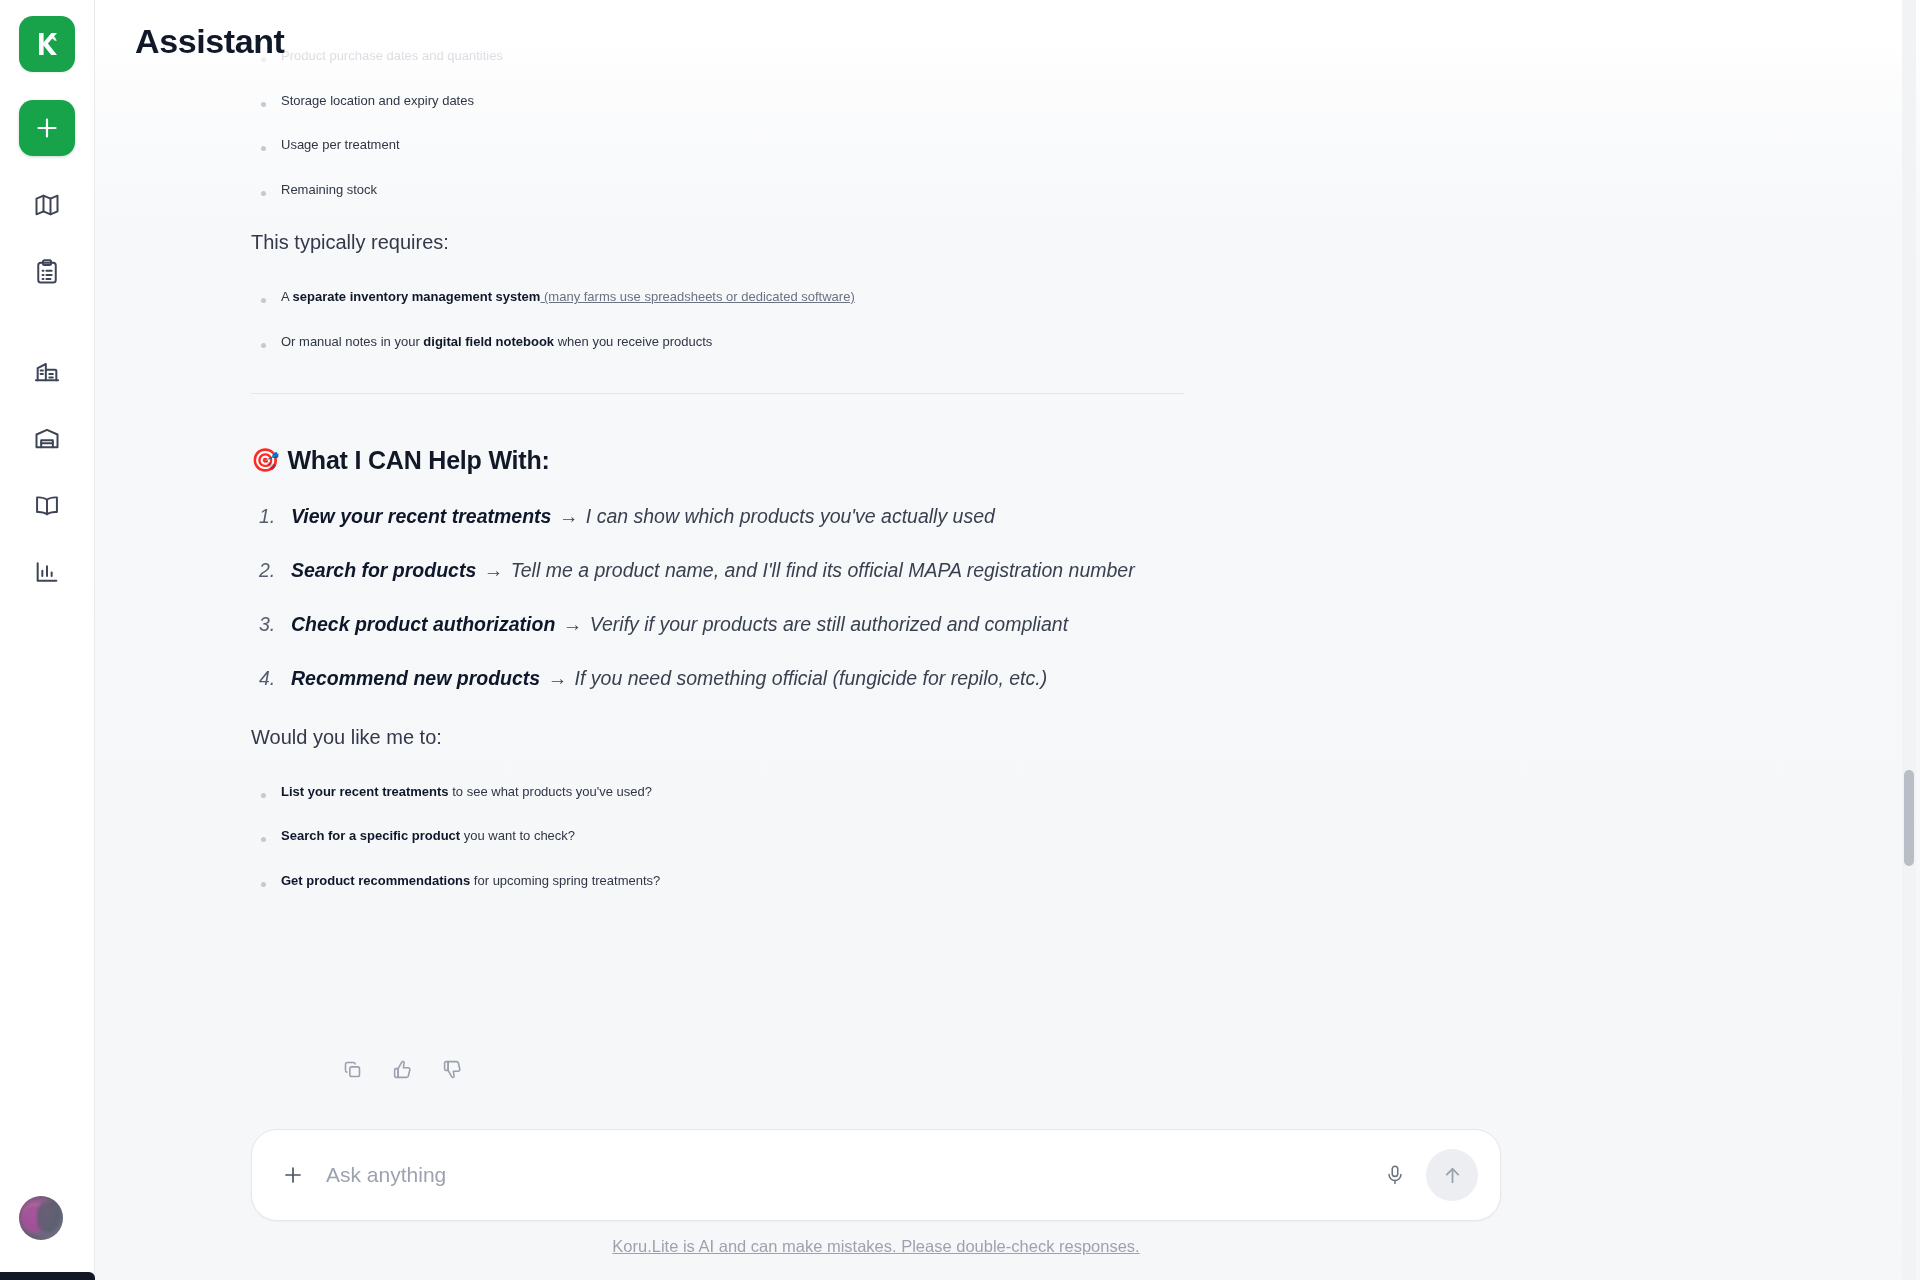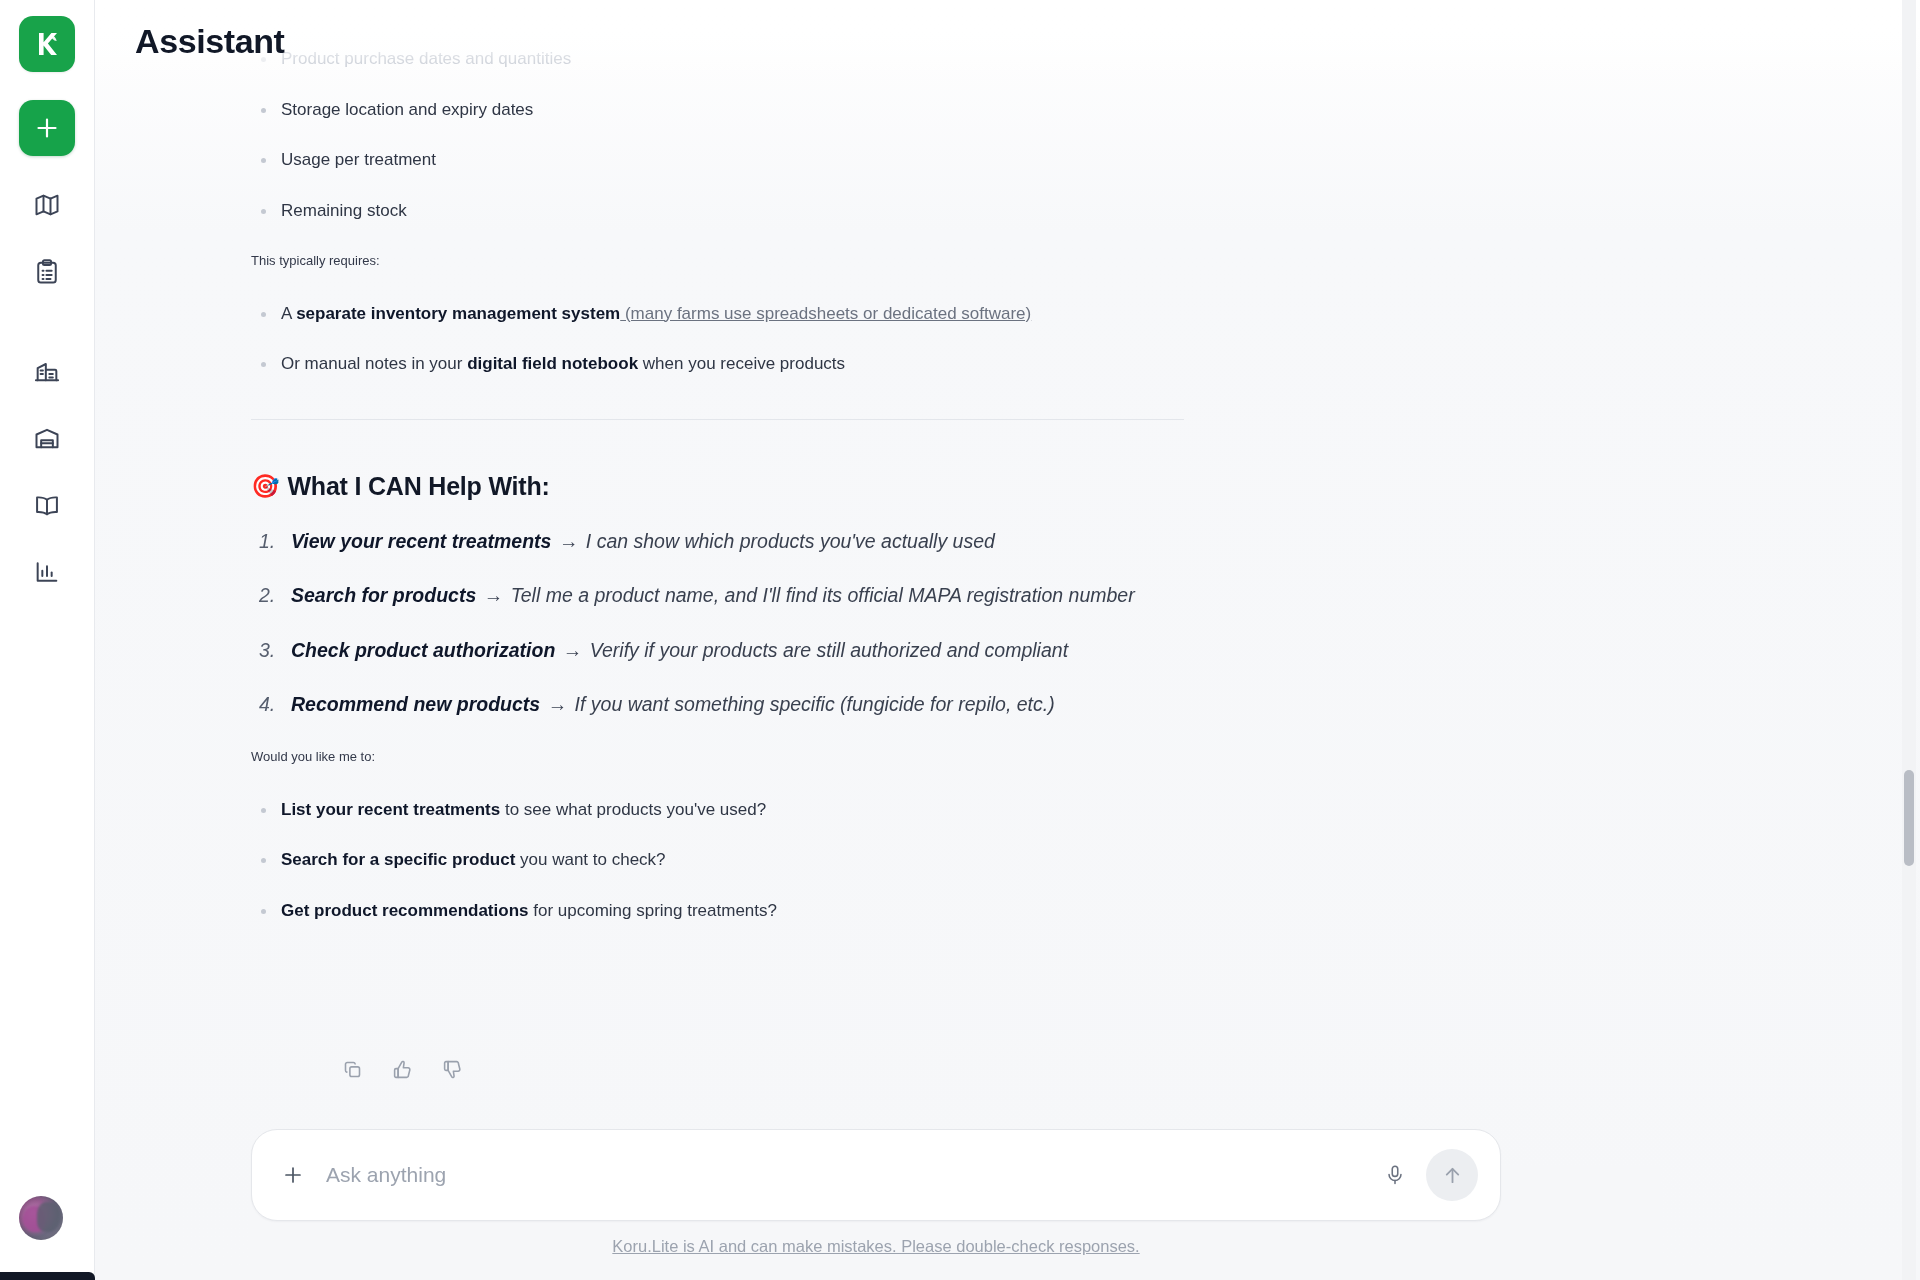--- a/index.html
+++ b/index.html
@@ -122,37 +122,37 @@
     font-size: 19.5px;
     line-height: 1.5;
   }
 
   ul.bul, ol.num { list-style: none; }
   ul.bul li {
     position: relative;
     padding-left: 30px;
     margin: 0 0 25px 0;
     color: #2f3645;
-    font-size: 17px;
+    font-size: 13px;
   }
   ul.bul li::before {
     content: "";
     position: absolute;
     left: 10px; top: 11px;
     width: 5px; height: 5px;
     border-radius: 50%;
     background: #c4c9d2;
   }
   ul.bul li.faded { color: #b6bcc7; }
   ul.bul li.faded::before { background: #dfe2e7; }
 
   .para {
     margin: 28px 0 0 0;
     color: #33394a;
-    font-size: 13px;
+    font-size: 20px;
   }
   b, strong { color: #0f172a; font-weight: bold; }
   .muted { color: #6b7280; text-decoration: underline; }
 
   .divider {
     margin: 42px 0 0 0;
     border: 0;
     border-top: 1px solid #e3e6eb;
     width: 933px;
   }
@@ -391,21 +391,21 @@
 
         <h2 class="heading">
           <span class="emoji">🎯</span>
           <span>What I CAN Help With:</span>
         </h2>
 
         <ol class="num">
           <li><b>View your recent treatments</b> <span class="arrow">→</span> <span>I can show which products you've actually used</span></li>
           <li><b>Search for products</b> <span class="arrow">→</span> <span>Tell me a product name, and I'll find its official MAPA registration number</span></li>
           <li><b>Check product authorization</b> <span class="arrow">→</span> <span>Verify if your products are still authorized and compliant</span></li>
-          <li><b>Recommend new products</b> <span class="arrow">→</span> <span>If you want something specific (fungicide for repilo, etc.)</span></li>
+          <li><b>Recommend new products</b> <span class="arrow">→</span> <span>If you need something official (fungicide for repilo, etc.)</span></li>
         </ol>
 
         <p class="para">Would you like me to:</p>
 
         <ul class="bul" style="margin-top:30px;">
           <li><b>List your recent treatments</b><span> to see what products you've used?</span></li>
           <li><b>Search for a specific product</b><span> you want to check?</span></li>
           <li><b>Get product recommendations</b><span> for upcoming spring treatments?</span></li>
         </ul>
       </div>

